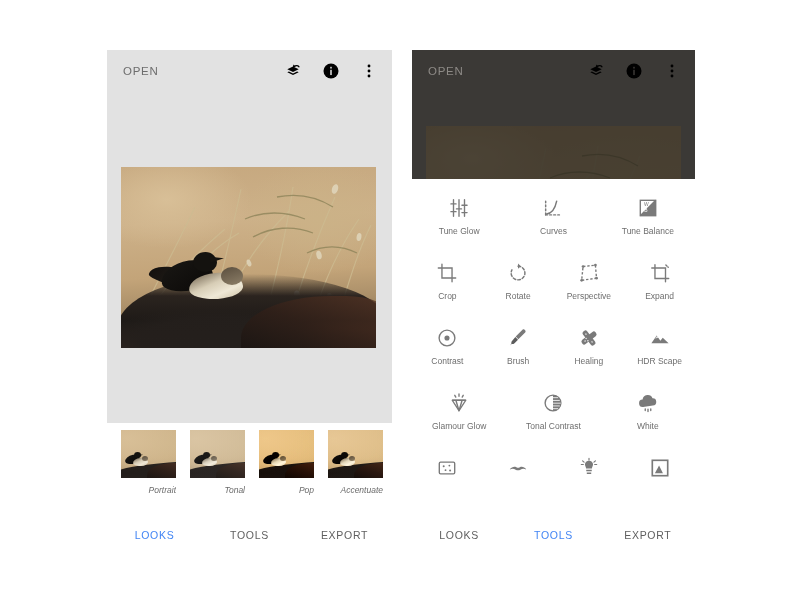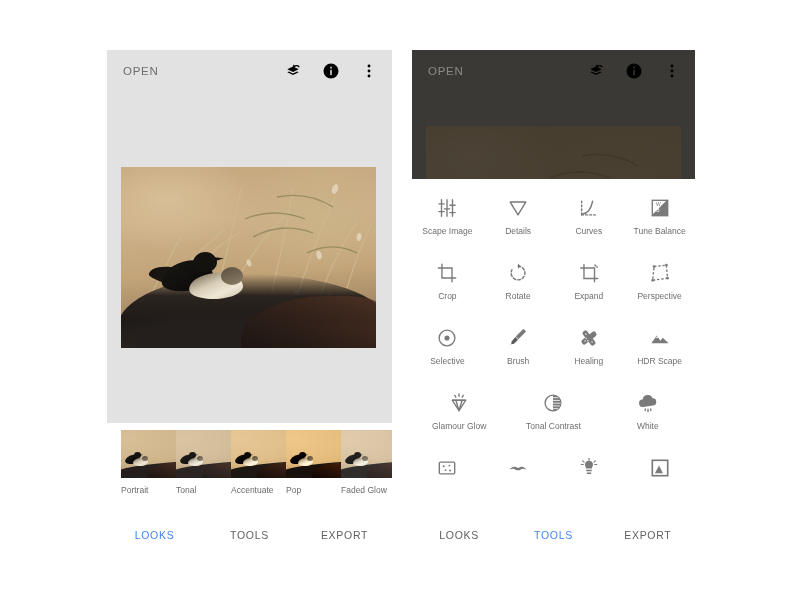--- a/index.html
+++ b/index.html
@@ -169,22 +169,23 @@
     display: flex;
     align-items: flex-start;
     padding-left: 14px;
     padding-top: 7px;
     box-sizing: border-box;
     overflow: hidden;
   }
   .look {
     width: 55px;
     flex: 0 0 55px;
-    margin-right: 0;
-    text-align: left;
+    margin-right: 14px;
+    text-align: right;
+    font-style: italic;
   }
   .look-thumb {
     width: 55px;
     height: 48px;
     position: relative;
     overflow: hidden;
     background: #c9ad83;
   }
   .look-thumb .photo-inner {
     width: 68px;
@@ -372,49 +373,49 @@
             <div class="ph-bird-a-head"></div>
             <div class="ph-bird-a-beak"></div>
             <div class="ph-bird-b"></div>
             <div class="ph-bird-b-head"></div>
           </div>
         </div>
         <div class="look-label">Tonal</div>
       </div>
 
       <div class="look">
+        <div class="look-thumb f-pop">
+          <div class="photo-inner">
+            <div class="ph-sky"></div>
+            <div class="ph-rock"></div>
+            <div class="ph-rock2"></div>
+            <div class="ph-bird-a"></div>
+            <div class="ph-bird-a-head"></div>
+            <div class="ph-bird-a-beak"></div>
+            <div class="ph-bird-b"></div>
+            <div class="ph-bird-b-head"></div>
+          </div>
+        </div>
+        <div class="look-label">Pop</div>
+      </div>
+
+      <div class="look">
         <div class="look-thumb f-accentuate">
           <div class="photo-inner">
             <div class="ph-sky"></div>
             <div class="ph-rock"></div>
             <div class="ph-rock2"></div>
             <div class="ph-bird-a"></div>
             <div class="ph-bird-a-head"></div>
             <div class="ph-bird-a-beak"></div>
             <div class="ph-bird-b"></div>
             <div class="ph-bird-b-head"></div>
           </div>
         </div>
         <div class="look-label">Accentuate</div>
-      </div>
-
-      <div class="look">
-        <div class="look-thumb f-pop">
-          <div class="photo-inner">
-            <div class="ph-sky"></div>
-            <div class="ph-rock"></div>
-            <div class="ph-rock2"></div>
-            <div class="ph-bird-a"></div>
-            <div class="ph-bird-a-head"></div>
-            <div class="ph-bird-a-beak"></div>
-            <div class="ph-bird-b"></div>
-            <div class="ph-bird-b-head"></div>
-          </div>
-        </div>
-        <div class="look-label">Pop</div>
       </div>
 
       <div class="look">
         <div class="look-thumb f-fadedglow">
           <div class="photo-inner">
             <div class="ph-sky"></div>
             <div class="ph-rock"></div>
             <div class="ph-rock2"></div>
             <div class="ph-bird-a"></div>
             <div class="ph-bird-a-head"></div>
@@ -501,29 +502,21 @@
     <div class="tools-grid">
 
       <div class="tool-row">
         <div class="tool">
           <div class="tool-ic">
             <svg viewBox="0 0 24 24" fill="none" stroke="#7a7a7a" stroke-width="1.5" stroke-linecap="round">
               <path d="M6 3v18M12 3v18M18 3v18"></path>
               <path d="M3.2 7.5h5.6M9.2 13h5.6M15.2 9h5.6M3.2 16h5.6M15.2 17h5.6"></path>
             </svg>
           </div>
-          <div class="tool-label">Scape Image</div>
-        </div>
-        <div class="tool">
-          <div class="tool-ic">
-            <svg viewBox="0 0 24 24" fill="none" stroke="#7a7a7a" stroke-width="1.5" stroke-linejoin="round">
-              <path d="M3.5 5.5h17L12 19.5z"></path>
-            </svg>
-          </div>
-          <div class="tool-label">Details</div>
+          <div class="tool-label">Tune Glow</div>
         </div>
         <div class="tool">
           <div class="tool-ic">
             <svg viewBox="0 0 24 24" fill="none" stroke="#7a7a7a" stroke-width="1.6" stroke-linecap="round">
               <path d="M4 19.5v-15" stroke-dasharray="2 2.4"></path>
               <path d="M4 19.5h15" stroke-dasharray="2 2.4"></path>
               <path d="M5 18.5C10 18 14 14 16 4.5"></path>
             </svg>
           </div>
           <div class="tool-label">Curves</div>
@@ -553,54 +546,54 @@
           <div class="tool-label">Crop</div>
         </div>
         <div class="tool">
           <div class="tool-ic">
             <svg viewBox="0 0 24 24" fill="none" stroke="#7a7a7a" stroke-width="1.6" stroke-linecap="round">
               <path d="M12 4.5a7.5 7.5 0 1 1-6.6 4" stroke-dasharray="3 2.2"></path>
               <path d="M12 1.6 15.2 4.6 12 7.4z" fill="#7a7a7a" stroke="none"></path>
             </svg>
           </div>
           <div class="tool-label">Rotate</div>
-        </div>
-        <div class="tool">
-          <div class="tool-ic">
-            <svg viewBox="0 0 24 24" fill="none" stroke="#7a7a7a" stroke-width="1.5" stroke-linecap="round">
-              <path d="M6.5 3v15h15"></path>
-              <path d="M3 6.5h15v15"></path>
-              <path d="M18.4 3.2 21 5.8" stroke-dasharray="1.6 1.6"></path>
-            </svg>
-          </div>
-          <div class="tool-label">Expand</div>
         </div>
         <div class="tool">
           <div class="tool-ic">
             <svg viewBox="0 0 24 24" fill="none" stroke="#7a7a7a" stroke-width="1.5" stroke-linejoin="round">
               <path d="M5.5 5 19 3.4l1.2 14.2L4 20z" stroke-dasharray="2.6 2"></path>
               <circle cx="5.5" cy="5" r="1.5" fill="#7a7a7a" stroke="none"></circle>
               <circle cx="19" cy="3.4" r="1.5" fill="#7a7a7a" stroke="none"></circle>
               <circle cx="20.2" cy="17.6" r="1.5" fill="#7a7a7a" stroke="none"></circle>
               <circle cx="4" cy="20" r="1.5" fill="#7a7a7a" stroke="none"></circle>
             </svg>
           </div>
           <div class="tool-label">Perspective</div>
         </div>
+        <div class="tool">
+          <div class="tool-ic">
+            <svg viewBox="0 0 24 24" fill="none" stroke="#7a7a7a" stroke-width="1.5" stroke-linecap="round">
+              <path d="M6.5 3v15h15"></path>
+              <path d="M3 6.5h15v15"></path>
+              <path d="M18.4 3.2 21 5.8" stroke-dasharray="1.6 1.6"></path>
+            </svg>
+          </div>
+          <div class="tool-label">Expand</div>
+        </div>
       </div>
 
       <div class="tool-row">
         <div class="tool">
           <div class="tool-ic">
             <svg viewBox="0 0 24 24">
               <circle cx="12" cy="12" r="8.6" fill="none" stroke="#7a7a7a" stroke-width="1.5"></circle>
               <circle cx="12" cy="12" r="2.8" fill="#7a7a7a" stroke="none"></circle>
             </svg>
           </div>
-          <div class="tool-label">Selective</div>
+          <div class="tool-label">Contrast</div>
         </div>
         <div class="tool">
           <div class="tool-ic">
             <svg viewBox="0 0 24 24">
               <path d="M19.6 3.2c.9.9.9 2 .2 2.7l-7.4 7.4-2.9-2.9 7.4-7.4c.7-.7 1.8-.7 2.7.2z" fill="#7a7a7a"></path>
               <path d="M9.1 11 12 13.9 8.2 17.6c-.9.9-2.2 1.2-3.2.9l-1.6 1.7 1.4-2.3c-.2-.9.1-2 .9-2.8z" fill="#5c5c5c"></path>
             </svg>
           </div>
           <div class="tool-label">Brush</div>
         </div>

